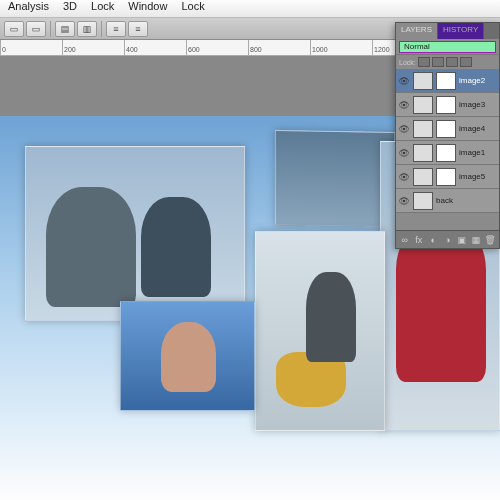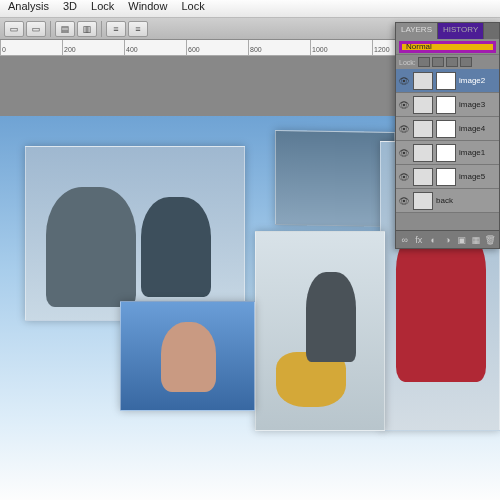--- a/index.html
+++ b/index.html
@@ -31,21 +31,21 @@
 .p4 { left: 380px; top: 25px; width: 120px; height: 290px; background: linear-gradient(#9cb8d0,#d4dde4); }
 .p4::before { content:""; position:absolute; left:15px; top:90px; width:90px; height:150px; background:#b02835; border-radius:25% 25% 10% 10%; }
 .p4::after { content:""; position:absolute; left:35px; top:50px; width:55px; height:55px; background:#c9a088; border-radius:50%; }
 .p5 { left: 275px; top: 15px; width: 120px; height: 95px; background: linear-gradient(#5b7a94,#8aa5bc); transform: skewY(1deg); }
 
 .panel { position: absolute; top: 22px; right: 0; width: 105px; height: 227px; background: #8b8b8b; border: 1px solid #555; font-size: 8px; color: #ddd; box-shadow: -2px 2px 6px rgba(0,0,0,0.3); }
 .panel-tabs { height: 16px; display: flex; background: #6d6d6d; }
 .panel-tab { padding: 2px 5px; background: #8b8b8b; border-right: 1px solid #555; font-size: 8px; }
 .panel-tab.dim { background: #4c1d95; color: #aaa; }
 .panel-row { height: 16px; display: flex; align-items: center; padding: 0 3px; gap: 3px; background: #8b8b8b; border-bottom: 1px solid #777; }
-.blend { background: #eab308; color: #222; padding: 0 4px; height: 12px; border: 3px solid #a21caf; font-size: 8px; display: flex; align-items: center; flex: 1; }
+.blend { background: #86efac; color: #222; padding: 0 4px; height: 12px; border: 1px solid #a21caf; font-size: 8px; display: flex; align-items: center; flex: 1; }
 .lock-row { height: 14px; display: flex; align-items: center; padding: 0 3px; gap: 2px; font-size: 7px; color: #ccc; }
 .lock-row .lbtn { width: 12px; height: 10px; background: #777; border: 1px solid #555; }
 .layers { background: #9a9a9a; }
 .layer { height: 24px; display: flex; align-items: center; border-bottom: 1px solid #777; padding: 0 2px; gap: 3px; }
 .layer.sel { background: #5e7ea8; color: #fff; }
 .eye { width: 12px; height: 12px; display: flex; align-items: center; justify-content: center; font-size: 9px; color: #333; }
 .thumb { width: 20px; height: 18px; background: #ddd; border: 1px solid #555; }
 .thumb.mask { background: #fff; }
 .lname { font-size: 8px; color: #222; }
 .layer.sel .lname { color: #fff; }

